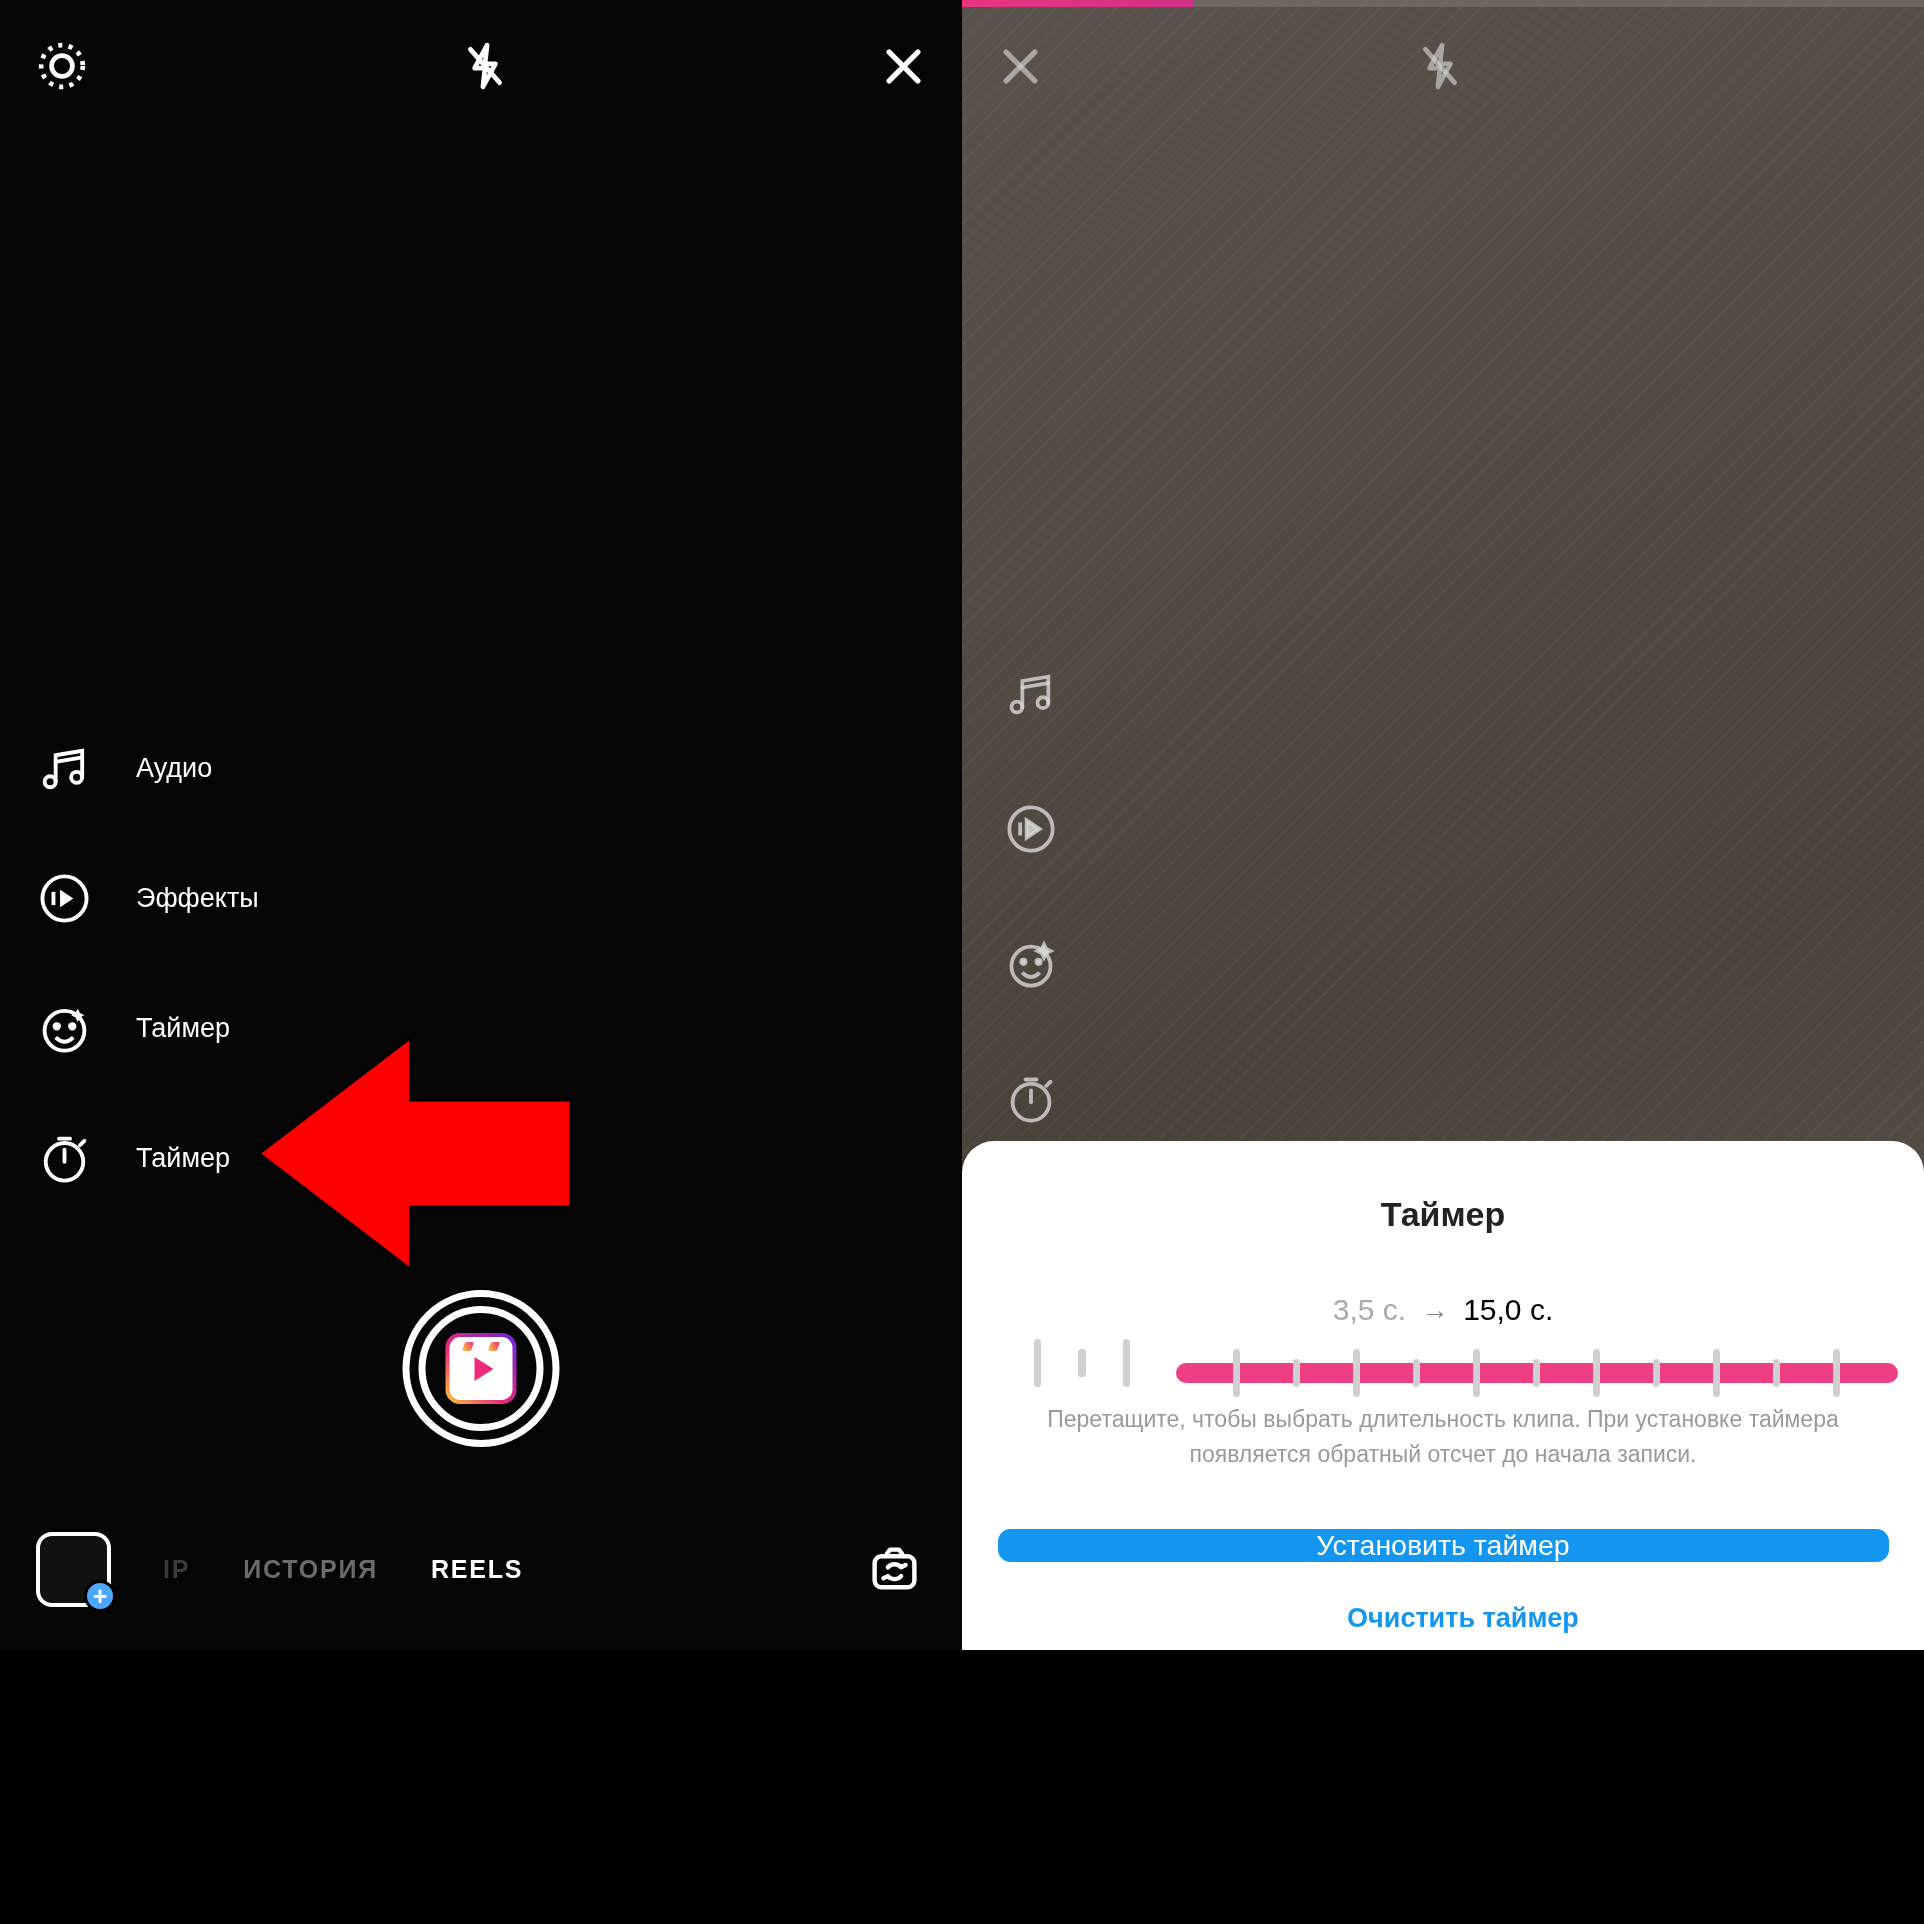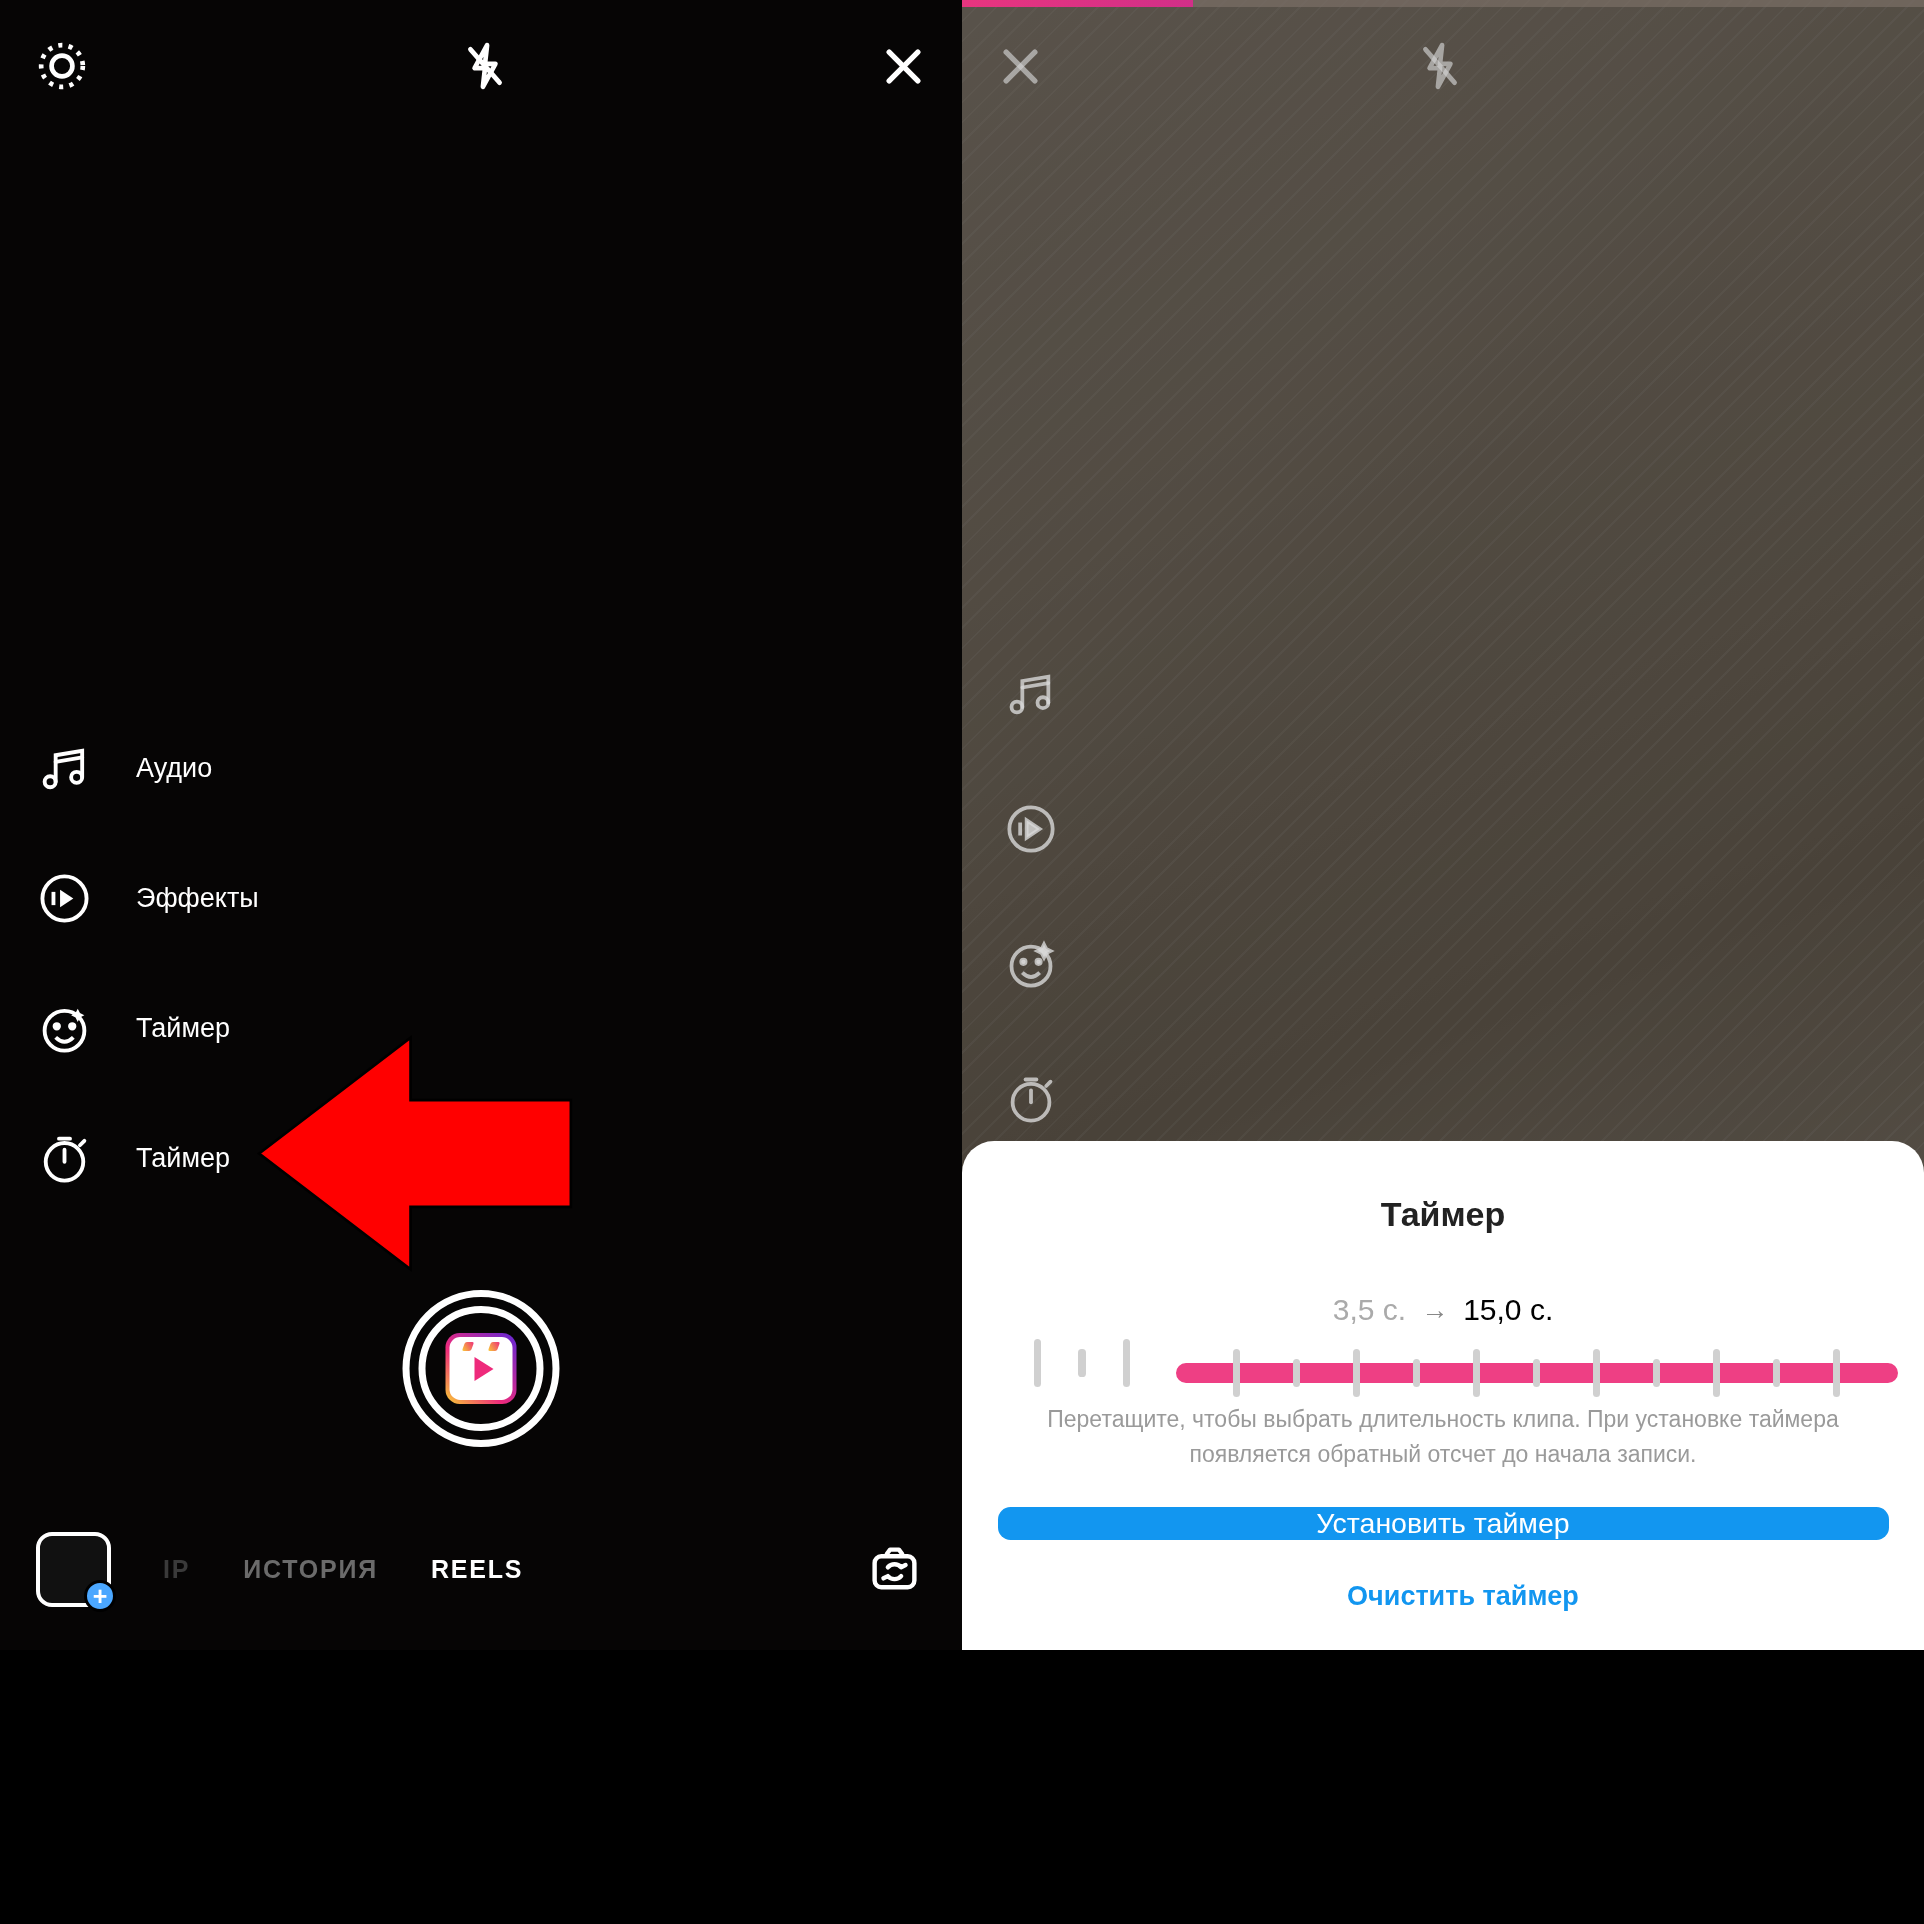--- a/index.html
+++ b/index.html
@@ -67,21 +67,21 @@
 
   .ruler { width: 909px; height: 105px; margin: 0 auto 39px; position: relative; display:flex; align-items:center;}
   .ruler-track { position:absolute; left:0; right:0; top:0; bottom:0; background:#e8e8e8; border-radius:14.3px;}
   .ruler-sel { position:absolute; left:187px; right:0; top:0; bottom:0; border:10.7px solid #ee3f84; border-radius:16px; background:#fff; display:flex; align-items:center; justify-content:space-around; padding:0 21.4px;}
   .ruler-sel::after { content:""; position:absolute; right:16px; top:25px; bottom:25px; width:7.1px; background:#fff; border-radius:3.6px; z-index:3;}
   .ruler-end { position:absolute; right:0; top:0; bottom:0; width:48px; background:#ee3f84; border-radius:0 14.3px 14.3px 0;}
   .tick { width: 7.1px; border-radius: 3.6px; background: #d0d0d0; }
   .tick.big { height: 48px; } .tick.small { height: 28.5px; }
   .ruler-pre { position:absolute; left:0; width:187px; height:100%; display:flex; align-items:center; justify-content:space-around; padding:0 27px;}
 
-  .sheet .hint { font-size: 23px; color: #9a9a9a; text-align: center; line-height: 1.5; padding: 0 53px; margin-bottom: 36px;}
+  .sheet .hint { font-size: 23px; color: #9a9a9a; text-align: center; line-height: 1.5; padding: 0 53px; margin-bottom: 58px;}
   .btn-primary { width: 891px; height: 86px; background: #1296f0; color: #fff; font-size: 28.5px; font-weight: 400; border-radius: 12.5px; display: flex; align-items: center; justify-content: center; cursor: pointer; margin-bottom: 41px;}
   .btn-link { color: #1296f0; font-size: 27px; font-weight: 600; cursor: pointer; margin-left: 40px; }
 </style>
 </head>
 <body>
 
 <div class="pane left">
   <div class="top-bar">
     <div class="top-icon">
       <svg viewBox="0 0 48 48" fill="none" stroke="#fff" stroke-width="4.5">

